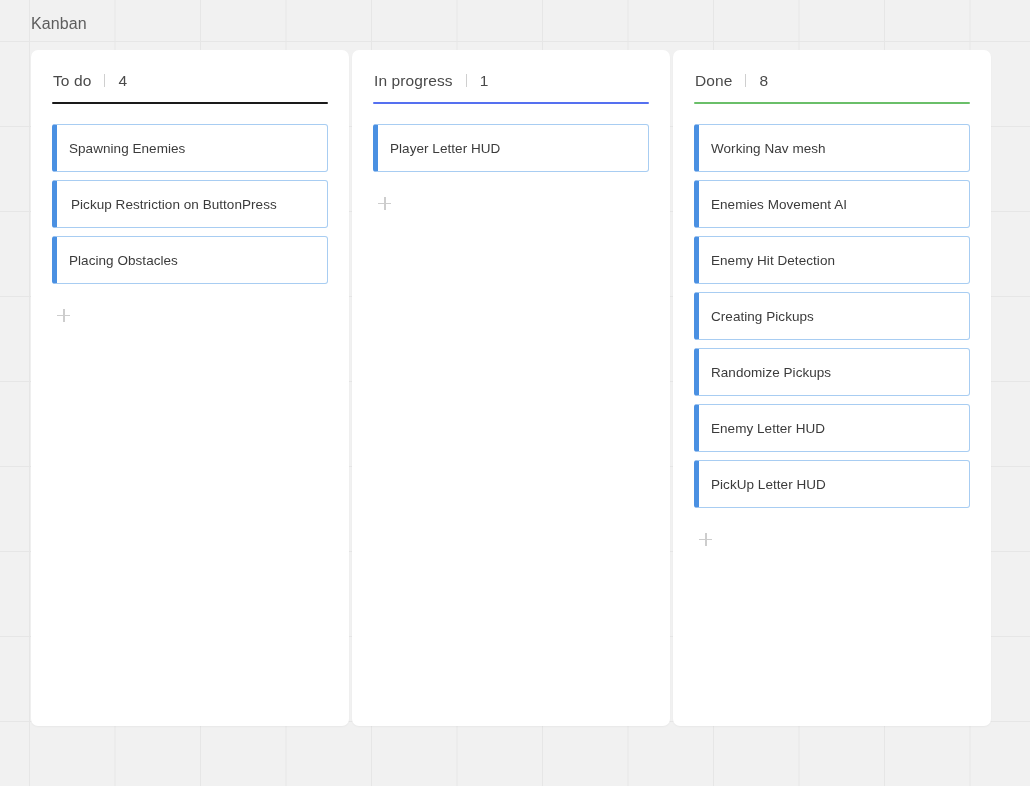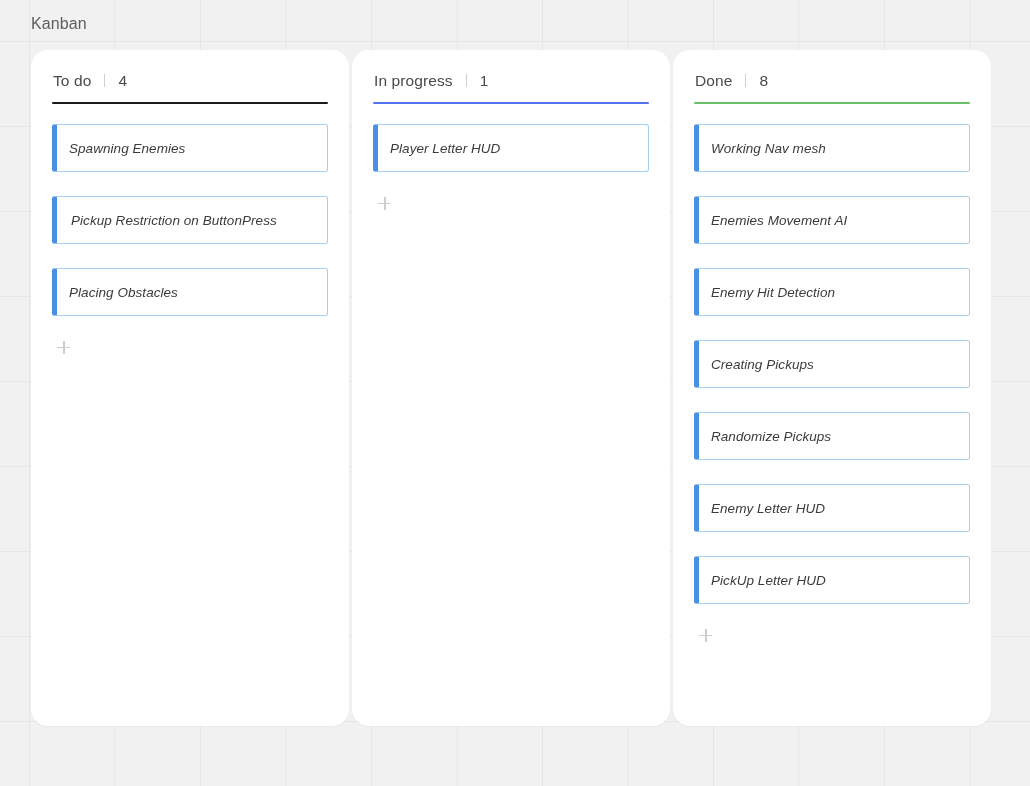--- a/index.html
+++ b/index.html
@@ -39,21 +39,21 @@
     top: 50px;
     display: flex;
     gap: 3px;
     align-items: flex-start;
   }
 
   .column {
     width: 318px;
     height: 676px;
     background: #ffffff;
-    border-radius: 17px;
+    border-radius: 7px;
     padding: 22px 21px 0 21px;
     display: flex;
     flex-direction: column;
     box-shadow: 0 1px 2px rgba(0,0,0,0.04);
   }
 
   .col-head {
     display: flex;
     align-items: baseline;
     gap: 0;
@@ -86,22 +86,21 @@
     height: 2px;
     width: 100%;
     border-radius: 1px;
     margin-bottom: 20px;
     flex: 0 0 auto;
   }
 
   .cards {
     display: flex;
     flex-direction: column;
-    gap: 24px;
-    font-style: italic;
+    gap: 8px;
   }
 
   .card {
     height: 48px;
     background: #ffffff;
     border: 1px solid #a8cdf2;
     border-left: 5px solid #4a90e2;
     border-radius: 3px;
     display: flex;
     align-items: center;

